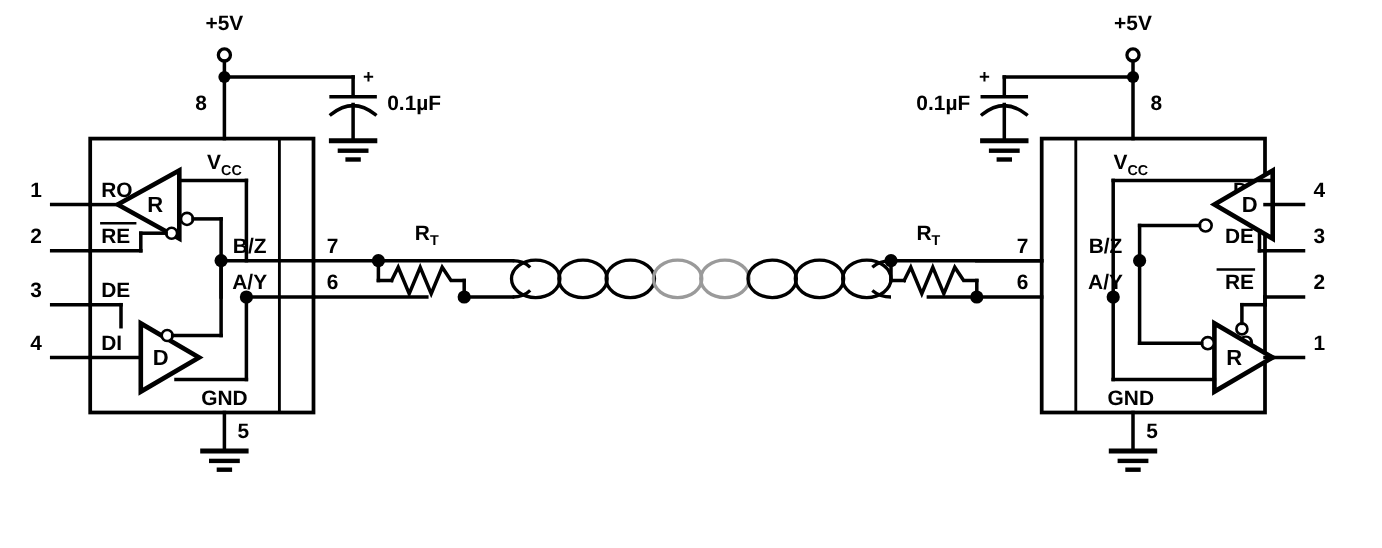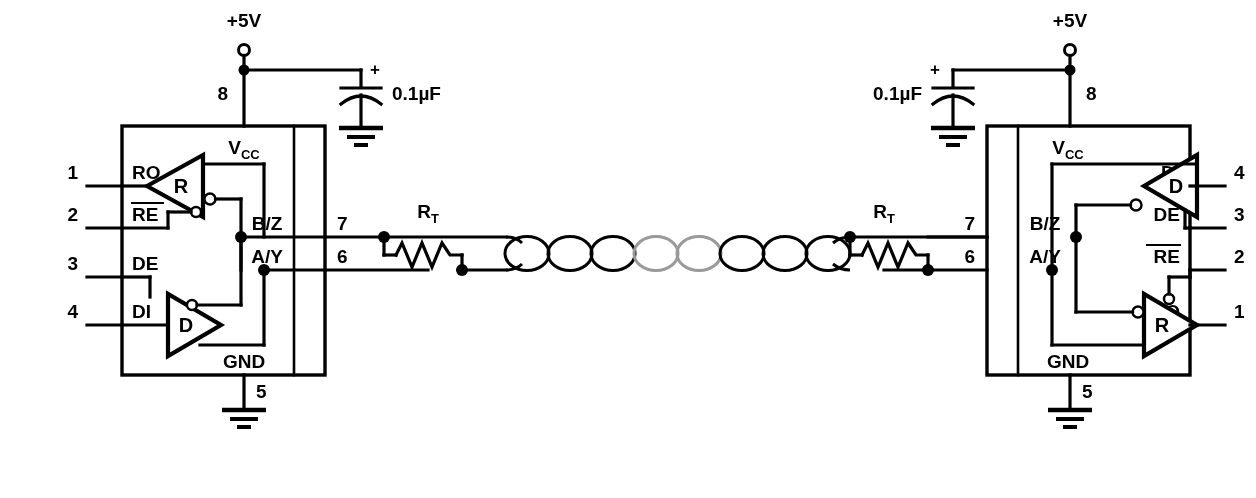--- a/index.html
+++ b/index.html
@@ -12,21 +12,20 @@
     width: 1256px;
     height: 498px;
     overflow: hidden;
     font-family: "Liberation Sans", sans-serif;
   }
   #schematic-root {
     position: relative;
     width: 1084px;
     height: 498px;
     background: #ffffff;
-    margin-left: 40px;
   }
   svg.schematic {
     display: block;
     width: 1256px;
     height: 498px;
   }
   .wire {
     stroke: #000000;
     stroke-width: 3.2;
     fill: none;

